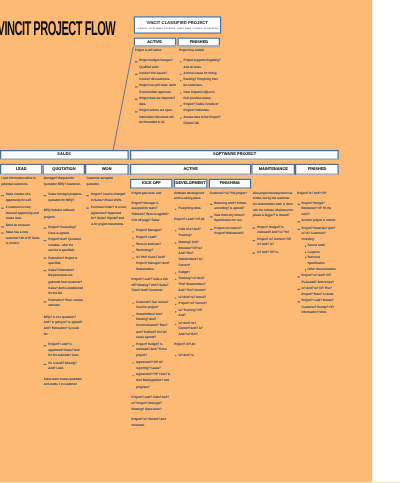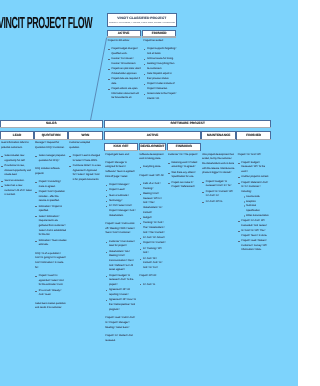--- a/index.html
+++ b/index.html
@@ -1,18 +1,18 @@
 <!DOCTYPE html>
 <html><head>
 <meta charset="utf-8">
 <style>
   html,body{margin:0;padding:0;background:#ffffff;}
   body{width:298px;height:386px;overflow:hidden;font-family:"Liberation Sans",sans-serif;
        -webkit-font-smoothing:antialiased;text-rendering:geometricPrecision;}
-  .page{position:relative;width:298px;height:386px;background:#7dd3fc;}
+  .page{position:relative;width:298px;height:386px;background:#fdba74;}
 
   
   .title{position:absolute;left:-2.2px;top:18.3px;font-size:16px;line-height:11px;font-weight:bold;color:#0f0f12;letter-spacing:-0.75px;white-space:nowrap;transform:scaleX(0.555);transform-origin:0 0;font-family:"Liberation Sans",sans-serif;}
 
   
   .bx{position:absolute;box-sizing:border-box;border:0.8px solid #4a6c9b;background:#fff;}
   .bxhead{position:absolute;box-sizing:border-box;border:0.75px solid #4a6c9b;
           background:#ffffff;
           display:flex;align-items:center;justify-content:center;}
   .bxhead:after{content:"";position:absolute;left:-0.75px;right:-0.75px;top:100%;height:1.3px;background:#a9adb2;}

